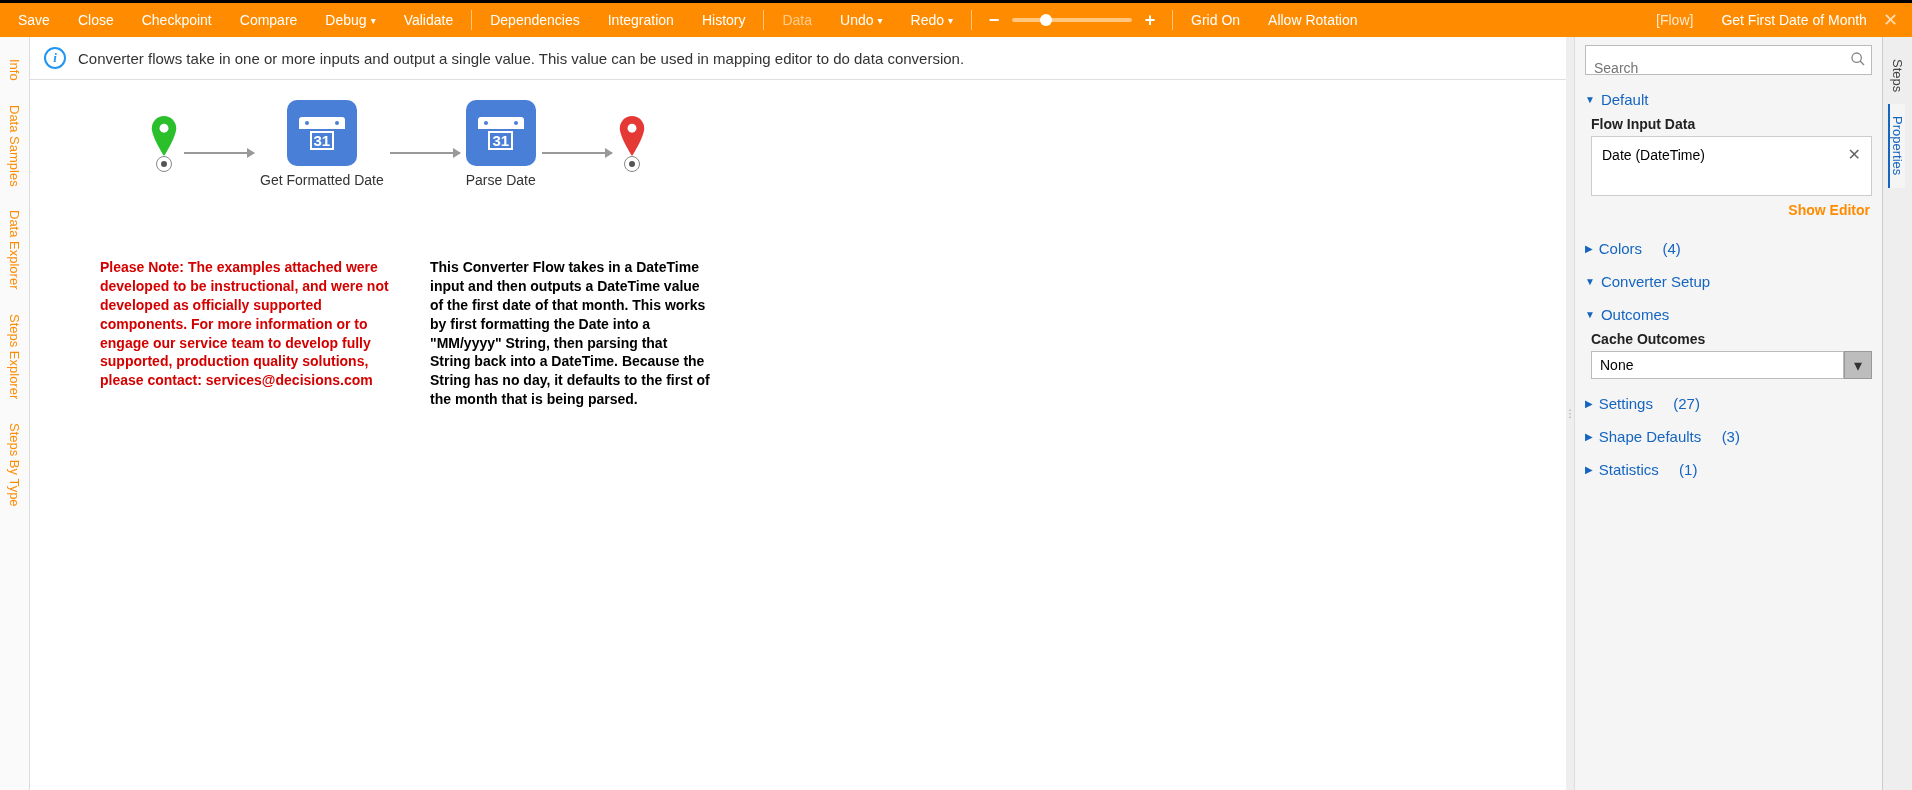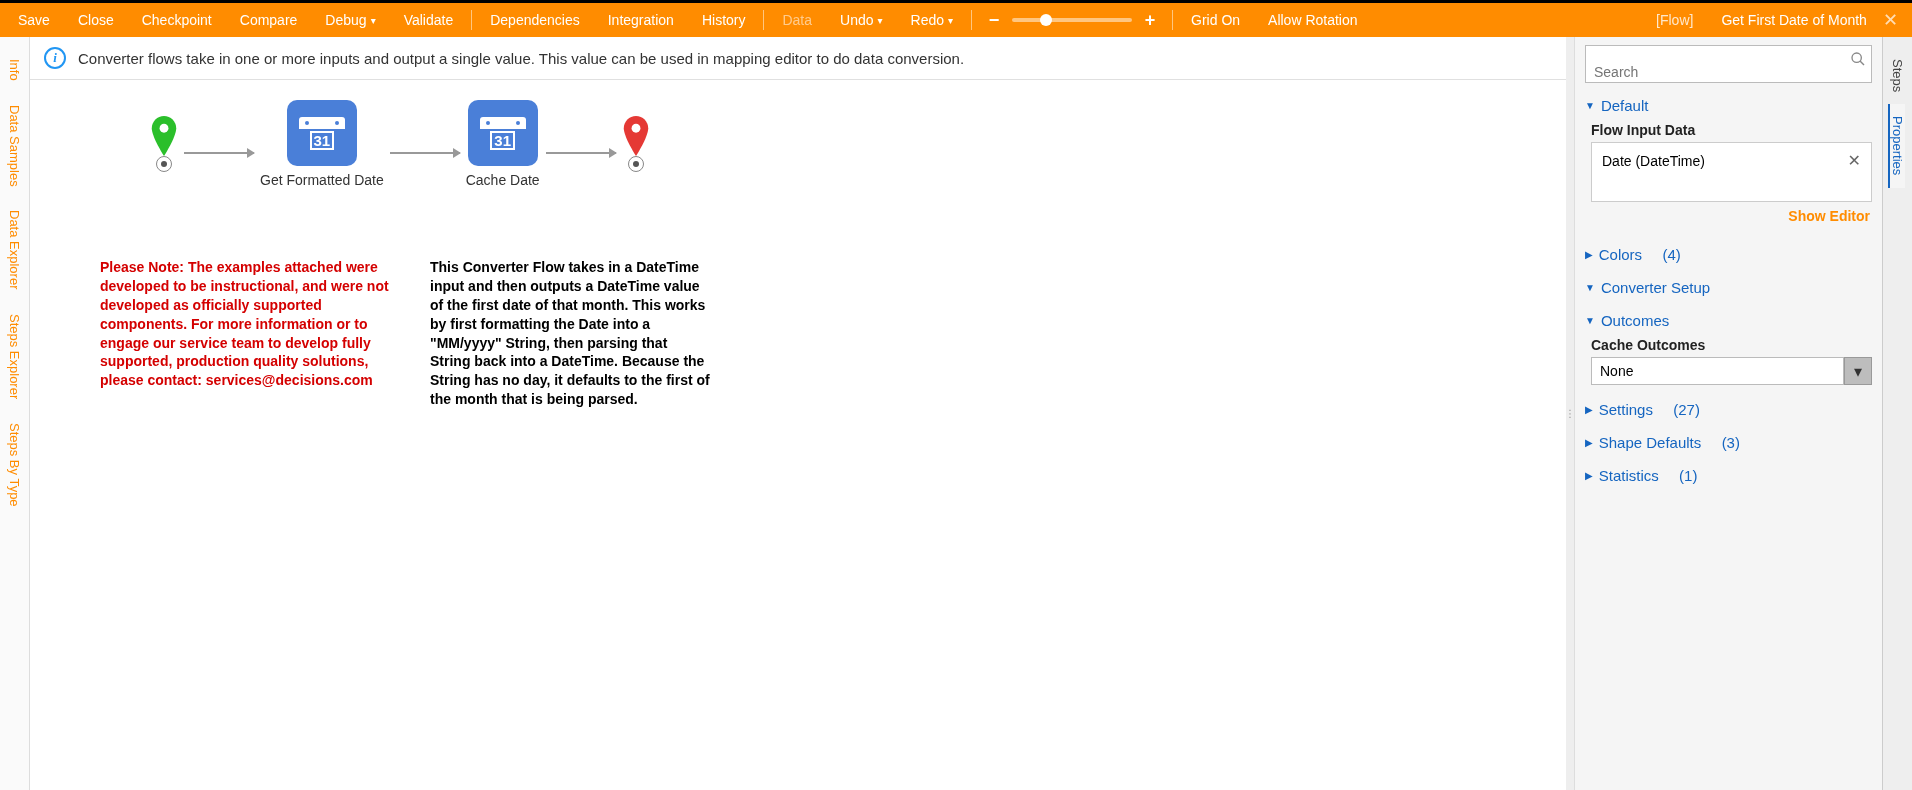--- a/index.html
+++ b/index.html
@@ -99,21 +99,21 @@
 .note-black { width: 280px; color:#000; font-weight:bold; font-size:14px; line-height:1.35; }
 
 .splitter { width: 8px; background: #eee; cursor: col-resize; display:flex; align-items:center; justify-content:center; color:#999; font-size:10px;}
 
 .right-panel {
   width: 308px; background: #f5f5f5; border-left: 1px solid #ddd;
   display: flex; flex-direction: column; padding: 8px 10px 8px 10px; overflow-y:auto;
 }
 .search-box { position:relative; margin-bottom: 10px;}
 .search-box input {
-  width:100%; height:38px; padding: 20px 28px 4px 8px; font-size:14px;
+  width:100%; height:30px; padding: 20px 28px 4px 8px; font-size:14px;
   border:1px solid #bbb; background:#fff;
 }
 .search-box .search-ico { position:absolute; right:6px; top:6px; color:#888; }
 
 .section { margin-bottom: 8px; }
 .section-header {
   color:#1565c0; font-size:15px; display:flex; align-items:center; gap:6px;
   cursor:pointer; padding: 4px 0;
 }
 .section-header .tri { font-size:10px; }
@@ -228,21 +228,21 @@
               <div class="cal-num">31</div>
             </div>
             <div class="step-label">Get Formatted Date</div>
           </div>
           <div class="arrow"></div>
           <div class="step-node">
             <div class="step-icon">
               <div class="cal-top"></div>
               <div class="cal-num">31</div>
             </div>
-            <div class="step-label">Cache Date</div>
+            <div class="step-label">Parse Date</div>
           </div>
           <div class="arrow"></div>
           <div class="pin pin-red">
             <svg viewBox="0 0 24 36">
                 <path fill="#e53935" d="M12 0C6 0 1 5 1 11c0 8 11 25 11 25s11-17 11-25C23 5 18 0 12 0z"></path>
                 <circle cx="12" cy="11" r="4" fill="#fff"></circle>
               </svg>
             <div class="dot-circle">
                 <div class="dot-inner"></div>
               </div>

